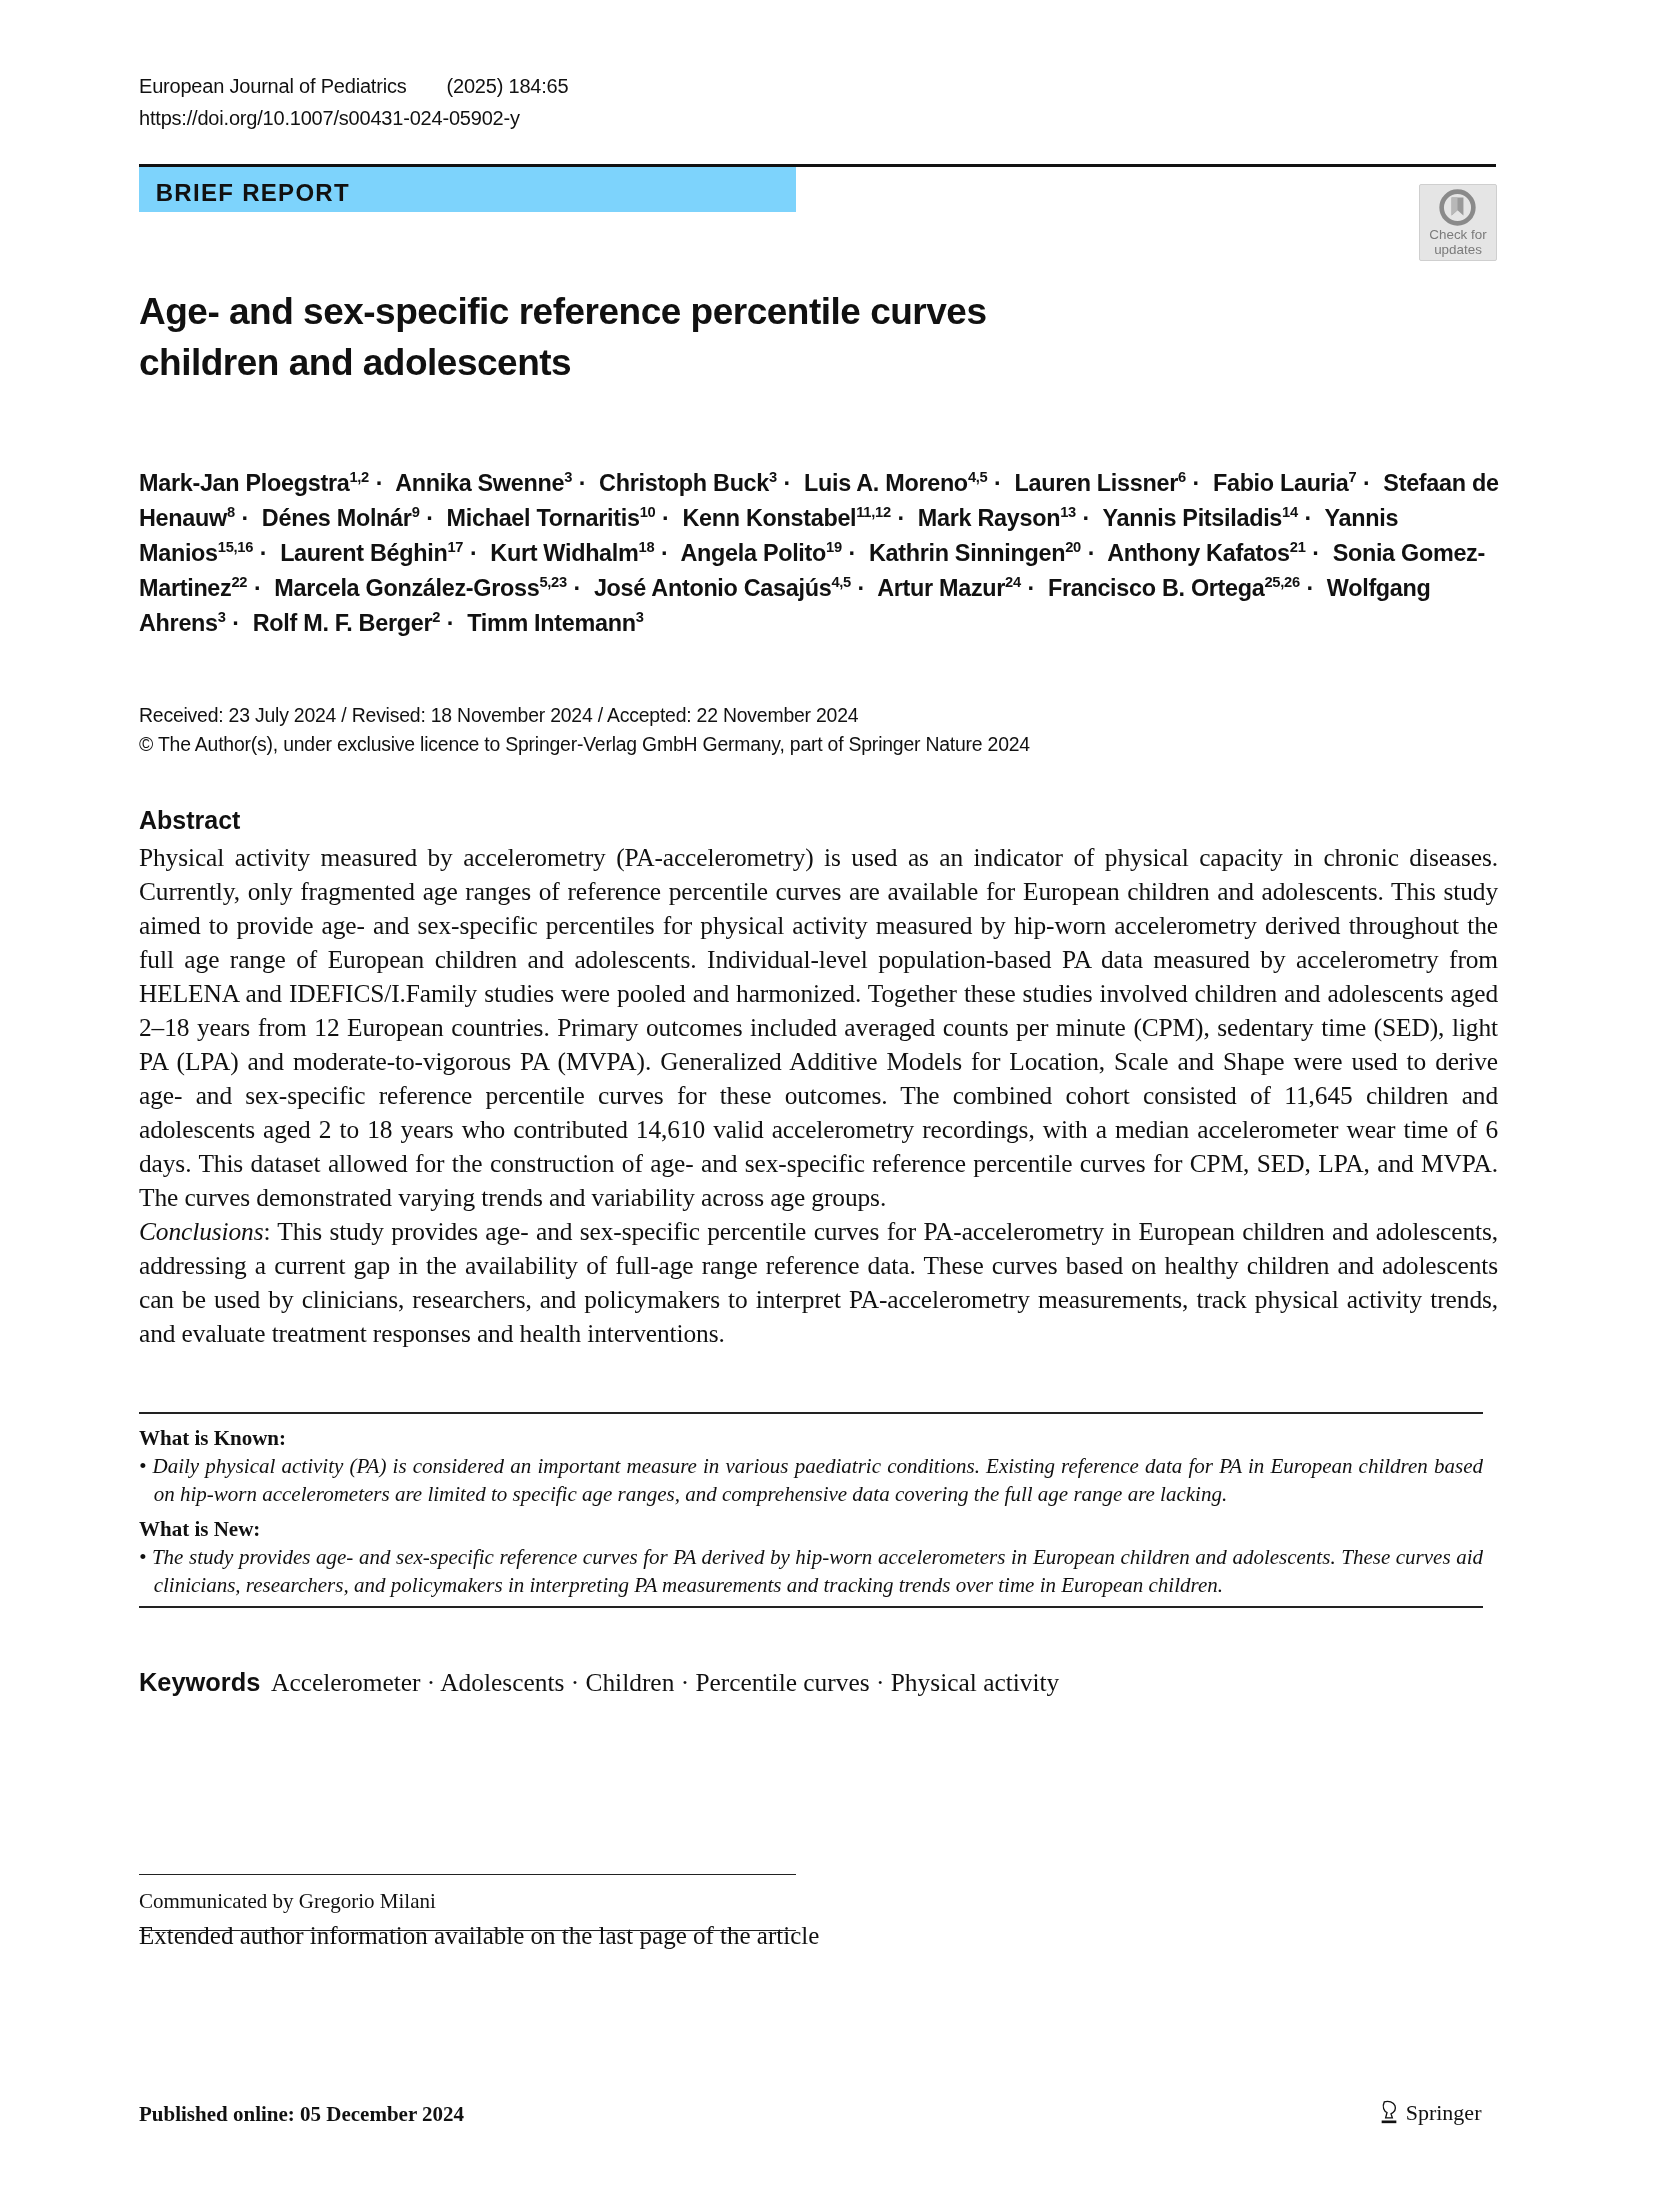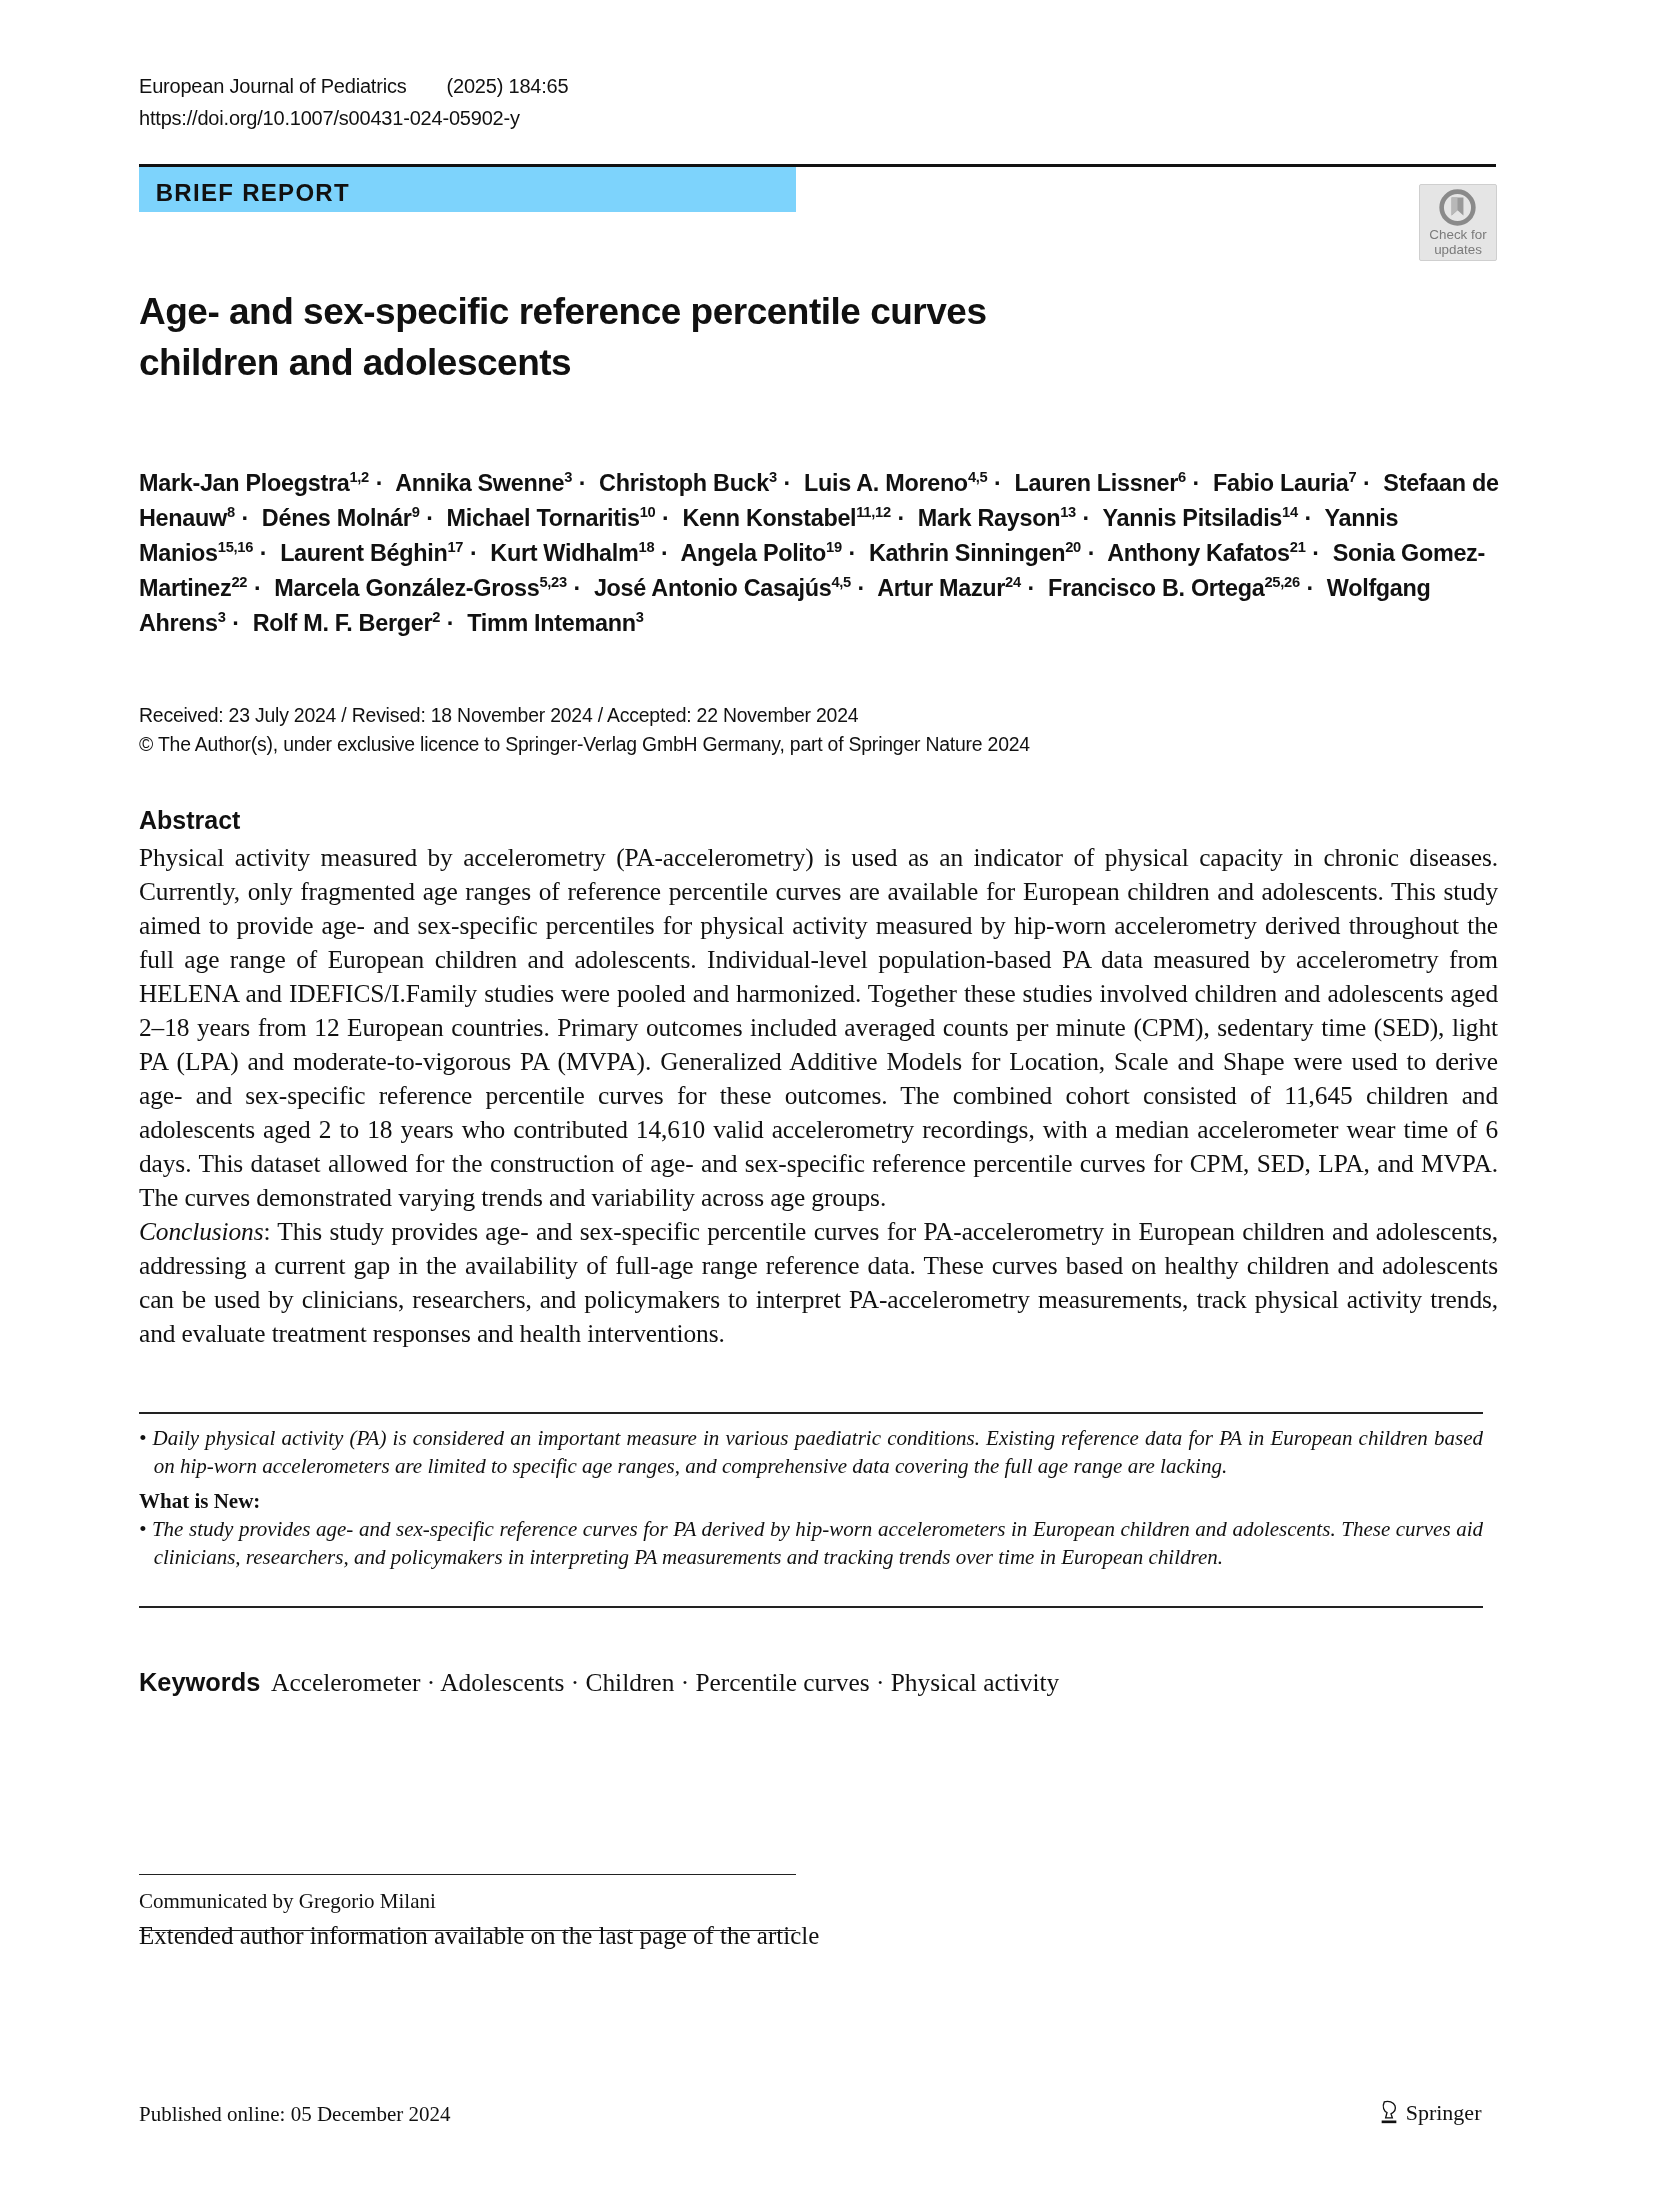--- a/index.html
+++ b/index.html
@@ -38,21 +38,21 @@
   #known-box .hd { font-weight: bold; margin: 0; }
   #known-box .item { font-style: italic; margin: 0 0 6.7px 0; padding-left: 14.7px; text-indent: -14.7px; text-align: justify; }
 
   #keywords { left: 139px; top: 1668px; font-size: 25.4px; }
   #keywords .kw-label { font-weight: bold; margin-right: 10.7px; text-align: right; }
 
   .short-rule { position: absolute; left: 139px; width: 657px; height: 1.3px; background: #222; }
   #communicated { left: 139px; top: 1889px; font-size: 21px; }
   #extended { left: 139px; top: 1922px; font-size: 25px; }
 
-  #published { left: 139px; top: 2102px; font-size: 21px; }
+  #published { left: 139px; top: 2102px; font-size: 21px; font-weight: bold; }
   #springer { left: 1379px; top: 2099px; font-size: 22px; display: flex; align-items: center; gap: 6.7px; }
 </style>
 </head>
 <body>
 
 <div class="abs sans" id="journal-line">
   <span>European Journal of Pediatrics</span><span class="gap"></span><span>(2025) 184:65</span>
 </div>
 <div class="abs sans" id="doi-line">https://doi.org/10.1007/s00431-024-05902-y</div>
 
@@ -86,20 +86,21 @@
 </div>
 
 <div class="abs sans" id="abstract-heading">Abstract</div>
 <div class="abs serif" id="abstract-body">
   <p>Physical activity measured by accelerometry (PA-accelerometry) is used as an indicator of physical capacity in chronic diseases. Currently, only fragmented age ranges of reference percentile curves are available for European children and adolescents. This study aimed to provide age- and sex-specific percentiles for physical activity measured by hip-worn accelerometry derived throughout the full age range of European children and adolescents. Individual-level population-based PA data measured by accelerometry from HELENA and IDEFICS/I.Family studies were pooled and harmonized. Together these studies involved children and adolescents aged 2–18 years from 12 European countries. Primary outcomes included averaged counts per minute (CPM), sedentary time (SED), light PA (LPA) and moderate-to-vigorous PA (MVPA). Generalized Additive Models for Location, Scale and Shape were used to derive age- and sex-specific reference percentile curves for these outcomes. The combined cohort consisted of 11,645 children and adolescents aged 2 to 18 years who contributed 14,610 valid accelerometry recordings, with a median accelerometer wear time of 6 days. This dataset allowed for the construction of age- and sex-specific reference percentile curves for CPM, SED, LPA, and MVPA. The curves demonstrated varying trends and variability across age groups.</p>
   <p><span class="concl-label">Conclusions</span><span>: This study provides age- and sex-specific percentile curves for PA-accelerometry in European children and adolescents, addressing a current gap in the availability of full-age range reference data. These curves based on healthy children and adolescents can be used by clinicians, researchers, and policymakers to interpret PA-accelerometry measurements, track physical activity trends, and evaluate treatment responses and health interventions.</span></p>
 </div>
 
 <div class="rule" style="top:1412px;"></div>
 <div class="abs serif" id="known-box">
+  <p class="hd">What is Known:</p>
   <p class="item">• Daily physical activity (PA) is considered an important measure in various paediatric conditions. Existing reference data for PA in European children based on hip-worn accelerometers are limited to specific age ranges, and comprehensive data covering the full age range are lacking.</p>
   <p class="hd">What is New:</p>
   <p class="item">• The study provides age- and sex-specific reference curves for PA derived by hip-worn accelerometers in European children and adolescents. These curves aid clinicians, researchers, and policymakers in interpreting PA measurements and tracking trends over time in European children.</p>
 </div>
 <div class="rule" style="top:1606px;"></div>
 
 <div class="abs" id="keywords">
   <span class="kw-label sans">Keywords</span><span class="serif">Accelerometer · Adolescents · Children · Percentile curves · Physical activity</span>
 </div>
 

